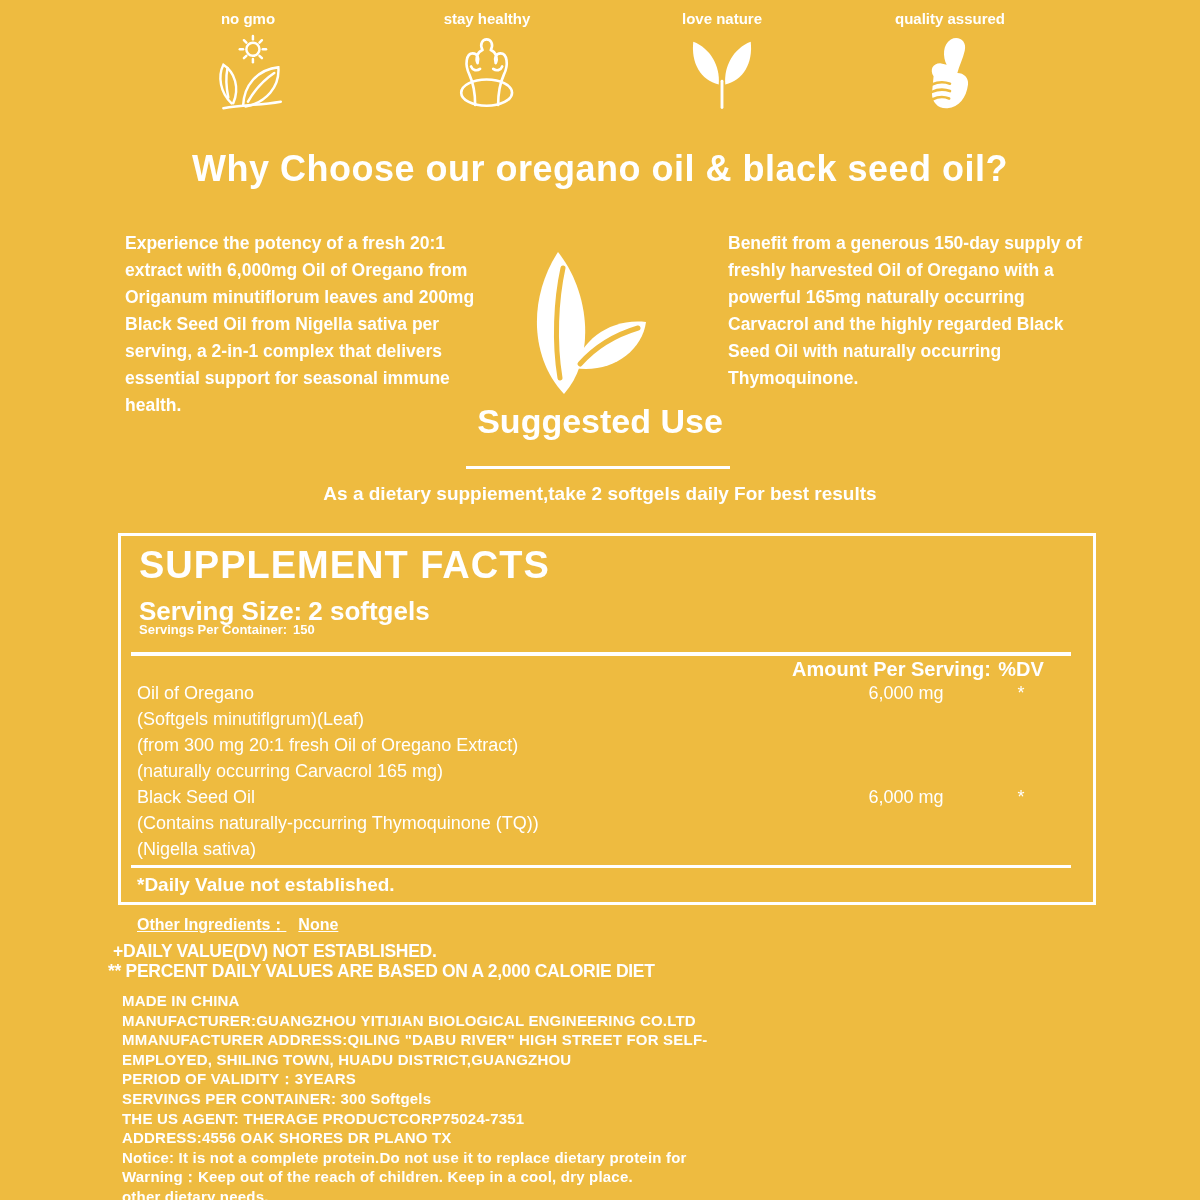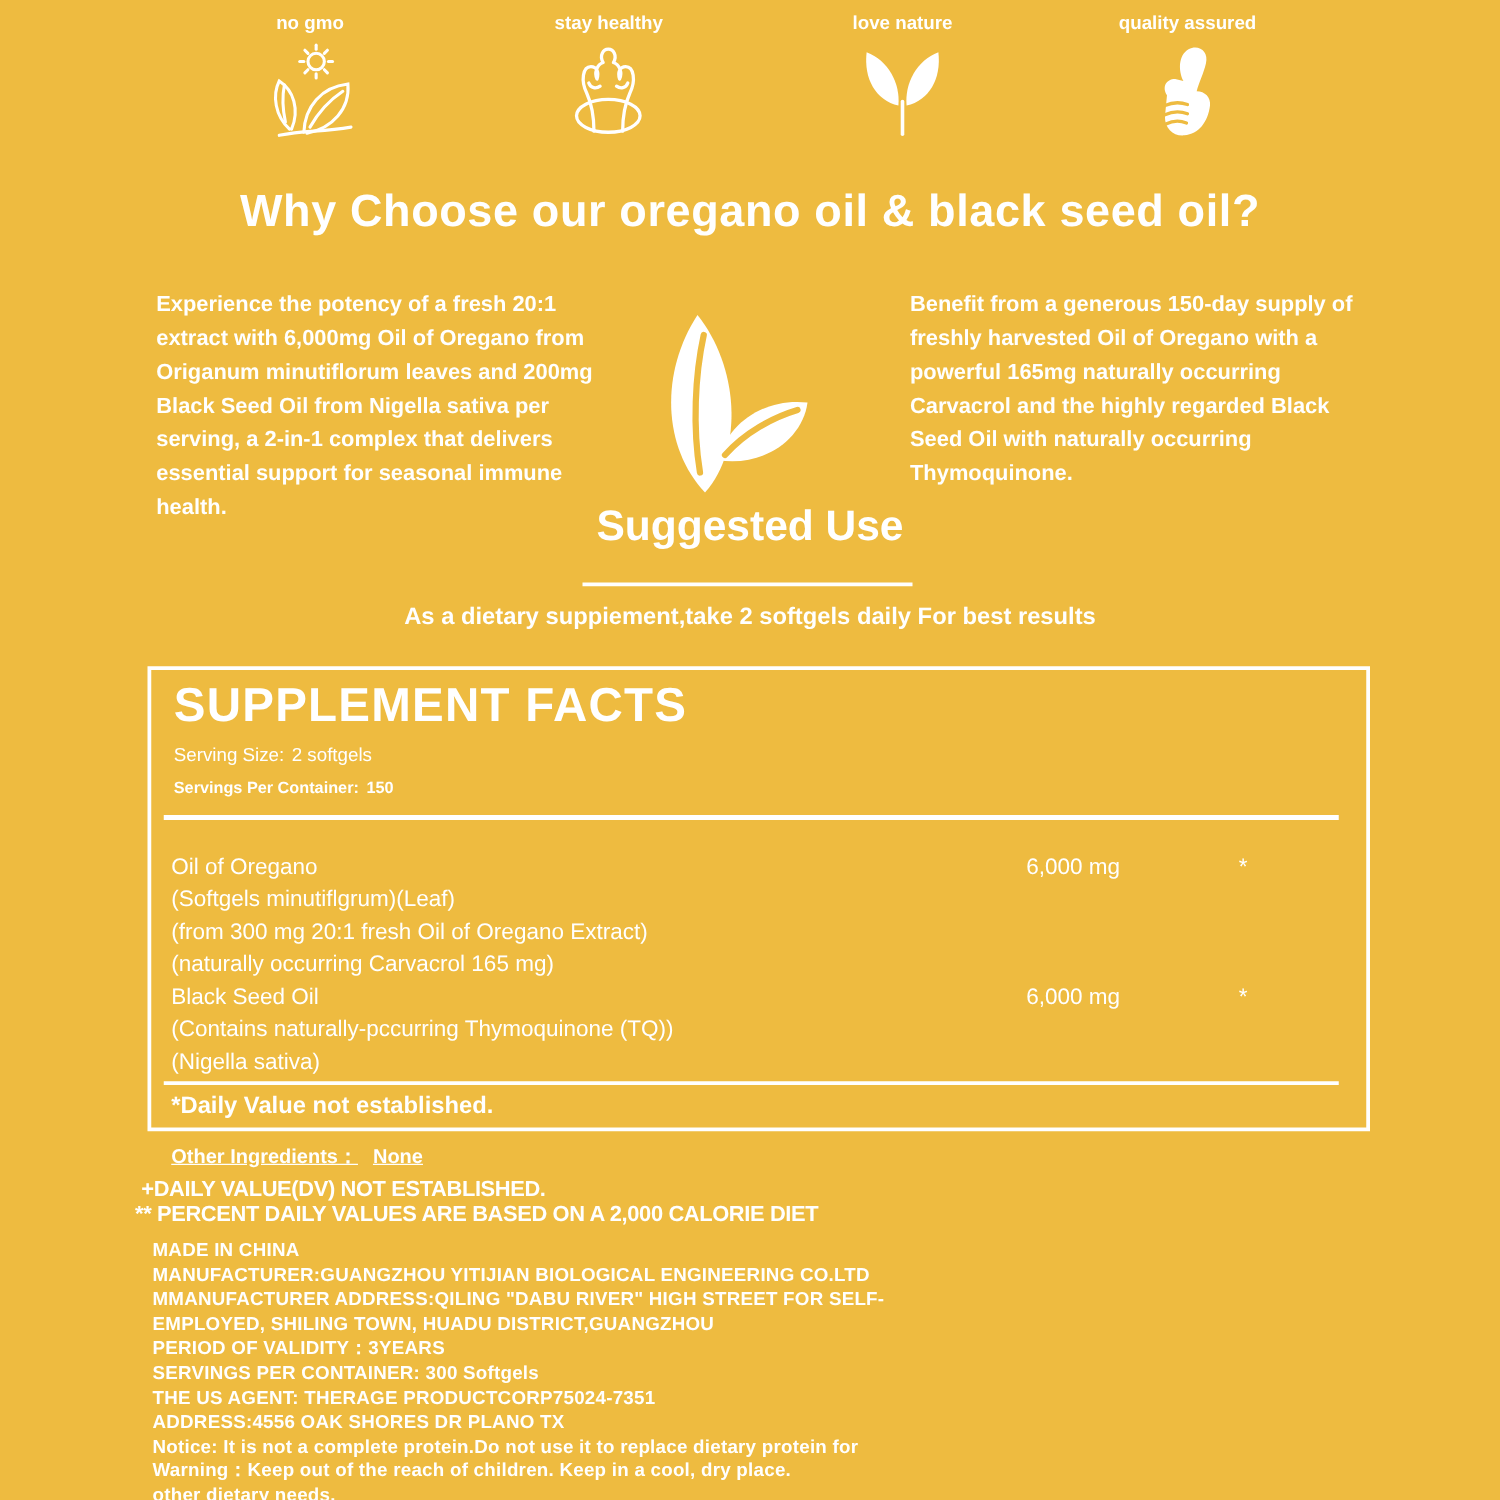--- a/index.html
+++ b/index.html
@@ -27,33 +27,33 @@
   .su-title{position:absolute;top:402px;left:0;width:100%;margin:0;
     text-align:center;font-size:34px;font-weight:700;}
   .su-underline{position:absolute;left:466px;top:466px;width:264px;height:3px;background:#FFFFFF;}
   .su-instruction{position:absolute;top:483px;left:0;width:100%;
     text-align:center;font-size:19px;font-weight:700;}
   
   .facts{position:absolute;left:118px;top:533px;width:978px;height:372px;
     border:3px solid #FFFFFF;box-sizing:border-box;}
   .facts-title{position:absolute;left:18px;top:8px;margin:0;
     font-size:38px;font-weight:700;letter-spacing:1px;}
-  .serving-line1{position:absolute;left:18px;top:60px;font-size:15px;font-weight:400;}
+  .serving-line1{position:absolute;left:18px;top:60px;font-size:26px;font-weight:700;}
   .serving-line2{position:absolute;left:18px;top:86px;font-size:13px;font-weight:700;}
   .serving-line1 .val,.serving-line2 .val{margin-left:6px;}
   .hr1{position:absolute;left:10px;right:22px;top:116px;height:4px;background:#FFFFFF;}
   .facts-header{position:absolute;left:16px;right:42px;top:122px;
     display:grid;grid-template-columns:1fr 170px 60px;
     font-size:20px;font-weight:700;}
   .amount-header{grid-column:2;justify-self:end;white-space:nowrap;}
   .dv-header{grid-column:3;justify-self:center;}
   .facts-rows{position:absolute;left:16px;right:42px;top:144px;}
   .facts-row{display:grid;grid-template-columns:1fr 170px 60px;height:26px;
     align-items:center;font-size:18px;font-weight:400;}
-  .cell-amount,.cell-dv{}
+  .cell-amount,.cell-dv{text-align:center;}
   .hr2{position:absolute;left:10px;right:22px;top:329px;height:3px;background:#FFFFFF;}
   .footnote{position:absolute;left:16px;top:338px;font-size:19px;font-weight:700;}
   
   .other-ing{position:absolute;left:137px;top:915px;font-size:16px;font-weight:700;text-decoration:underline;}
   .other-ing .value{margin-left:12px;}
   .dv-note-1{position:absolute;left:113px;top:941px;font-size:17.5px;font-weight:700;letter-spacing:-0.3px;}
   .dv-note-2{position:absolute;left:108px;top:961px;font-size:17.5px;font-weight:700;letter-spacing:-0.3px;}
   
   .footer{position:absolute;left:122px;top:991px;width:600px;
     font-size:15px;font-weight:700;line-height:19.6px;letter-spacing:0.2px;}
@@ -148,20 +148,24 @@
 
     <div class="serving-line1">
       <span>Serving Size:</span><span class="val">2 softgels</span>
     </div>
     <div class="serving-line2">
       <span>Servings Per Container:</span><span class="val">150</span>
     </div>
 
     <div class="hr1"></div>
 
+    <div class="facts-header">
+      <span class="amount-header">Amount Per Serving:</span>
+      <span class="dv-header">%DV</span>
+    </div>
 
     <div class="facts-rows">
       <div class="facts-row">
         <span class="cell-name">Oil of Oregano</span>
         <span class="cell-amount">6,000 mg</span>
         <span class="cell-dv">*</span>
       </div>
       <div class="facts-row">
         <span class="cell-name">(Softgels minutiflgrum)(Leaf)</span>
         <span class="cell-amount"></span>

